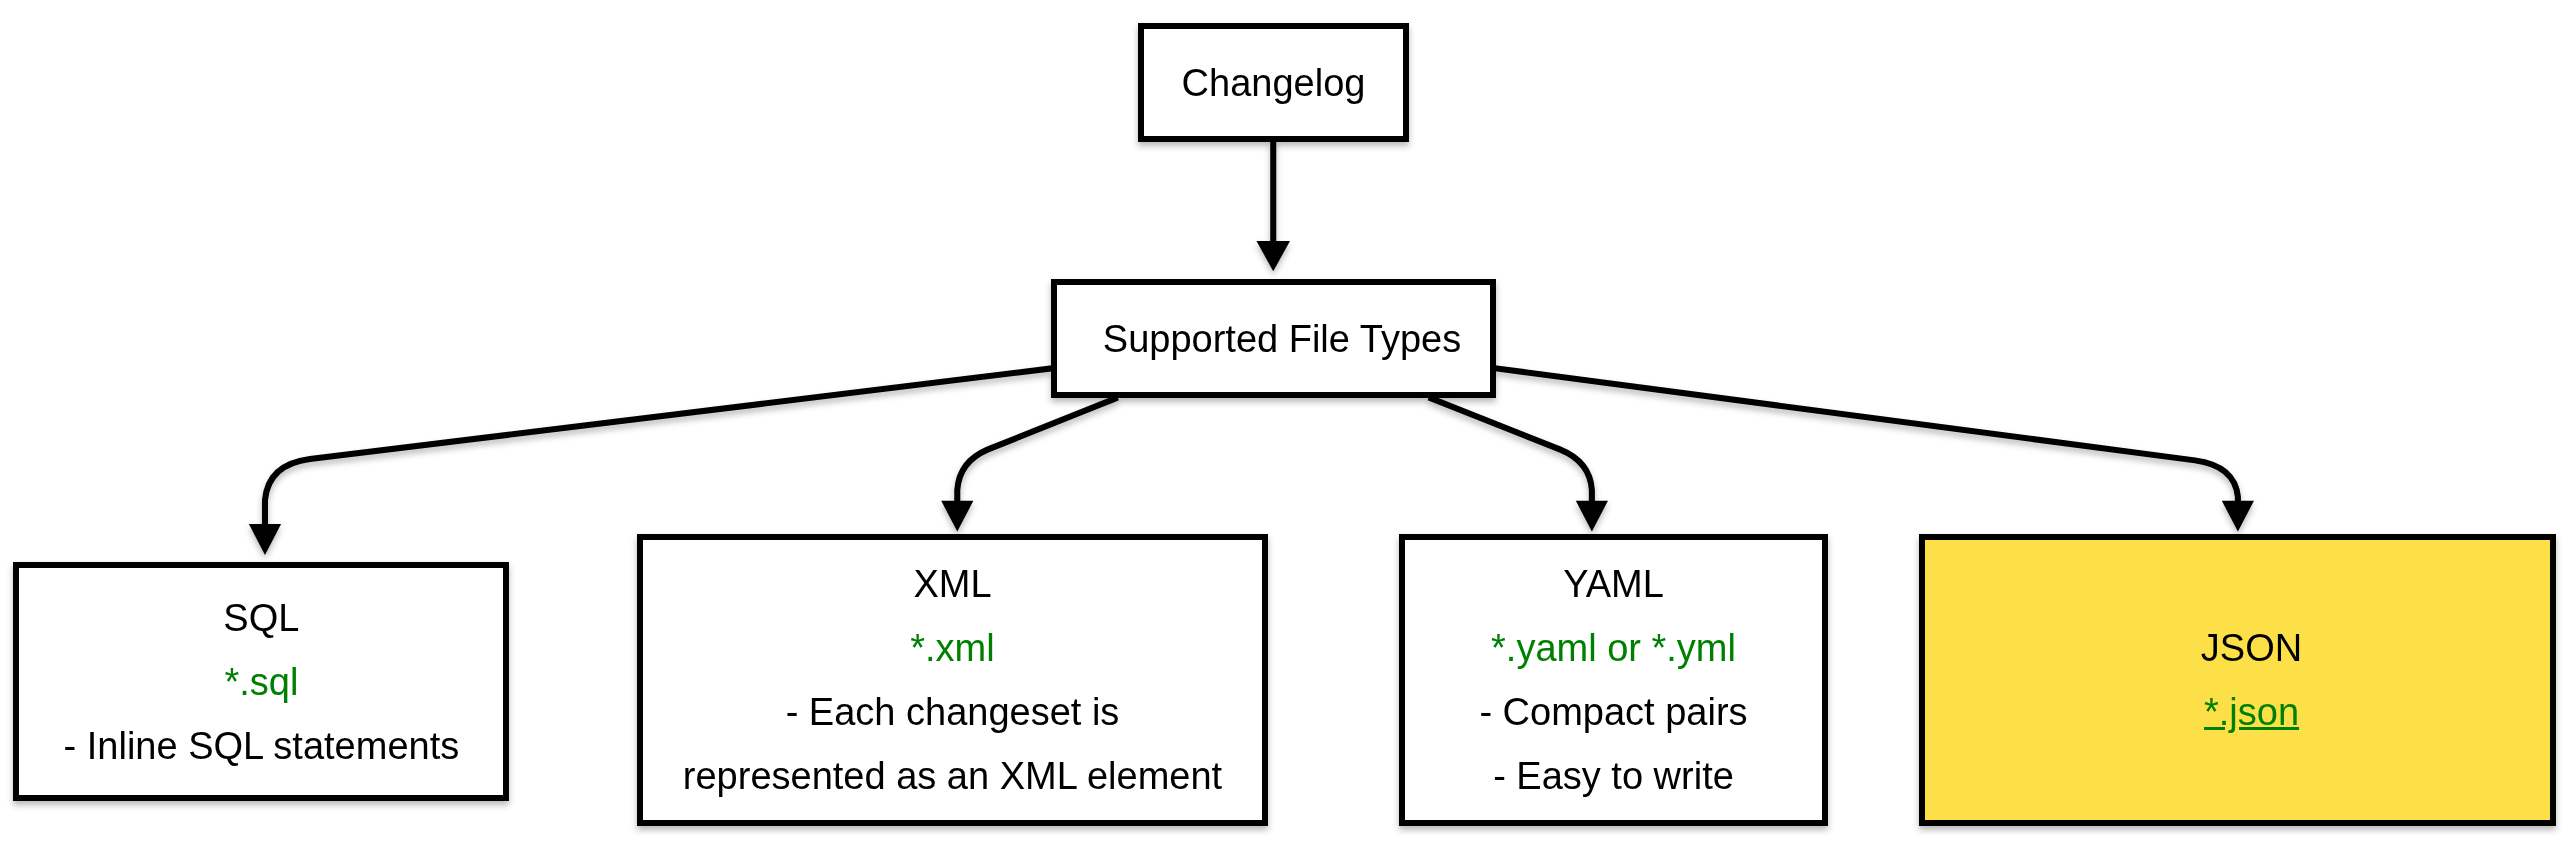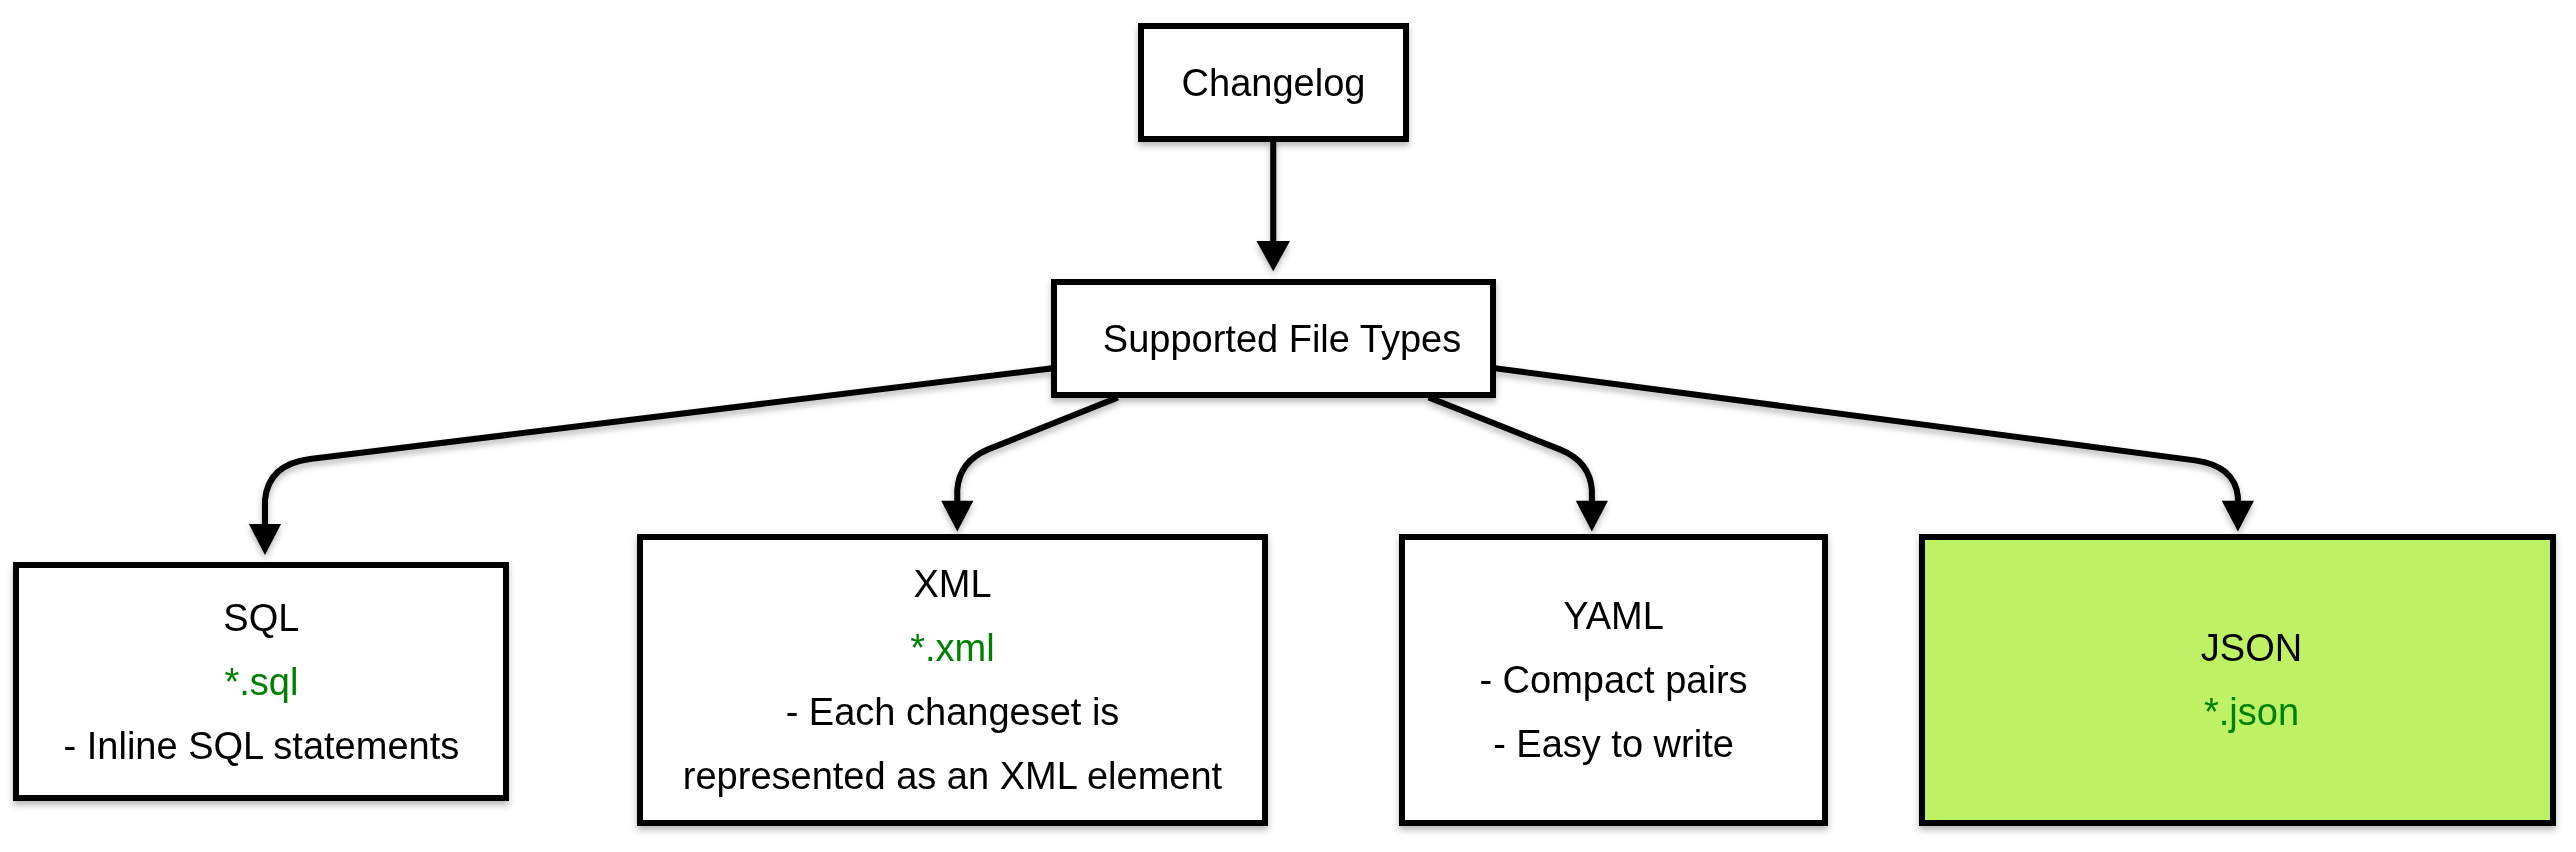--- a/index.html
+++ b/index.html
@@ -69,23 +69,24 @@
 
   <div class="node node-xml" style="border-color: rgb(0, 0, 0); background: rgb(255, 255, 255); color: rgb(0, 0, 0);">
     <div class="title">XML</div>
     <div class="pattern" style="color: rgb(0, 128, 0);">*.xml</div>
     <div class="desc">- Each changeset is</div>
     <div class="desc">represented as an XML element</div>
   </div>
 
   <div class="node node-yaml" style="border-color: rgb(0, 0, 0); background: rgb(255, 255, 255); color: rgb(0, 0, 0);">
     <div class="title">YAML</div>
+    <div class="pattern" style="color: rgb(0, 128, 0);">*.yaml or *.yml</div>
     <div class="desc">- Compact pairs</div>
     <div class="desc">- Easy to write</div>
   </div>
 
-  <div class="node node-json" style="border-color: rgb(0, 0, 0); background: #bef264; color: rgb(0, 0, 0); padding-left: 28px;">
+  <div class="node node-json" style="border-color: rgb(0, 0, 0); background: #fde047; color: rgb(0, 0, 0); padding-left: 28px;">
     <div class="title">JSON</div>
-    <div class="pattern" style="color: rgb(0, 128, 0);">*.json</div>
+    <div class="pattern" style="color: rgb(0, 128, 0); text-decoration: underline;">*.json</div>
   </div>
 
 </div>
 
 
 </body></html>

